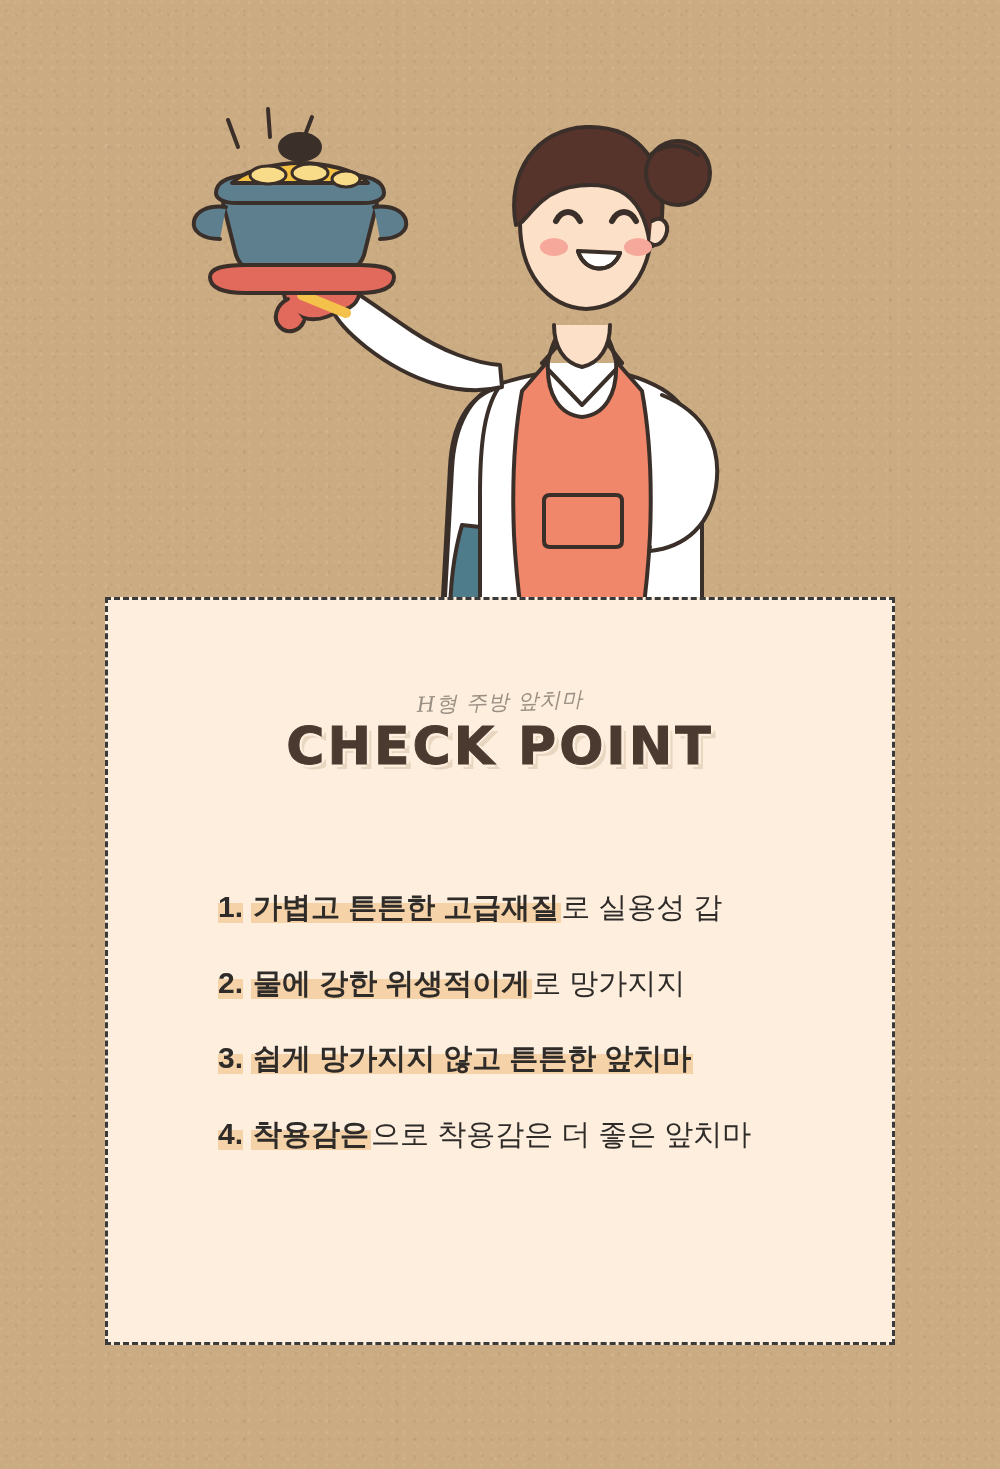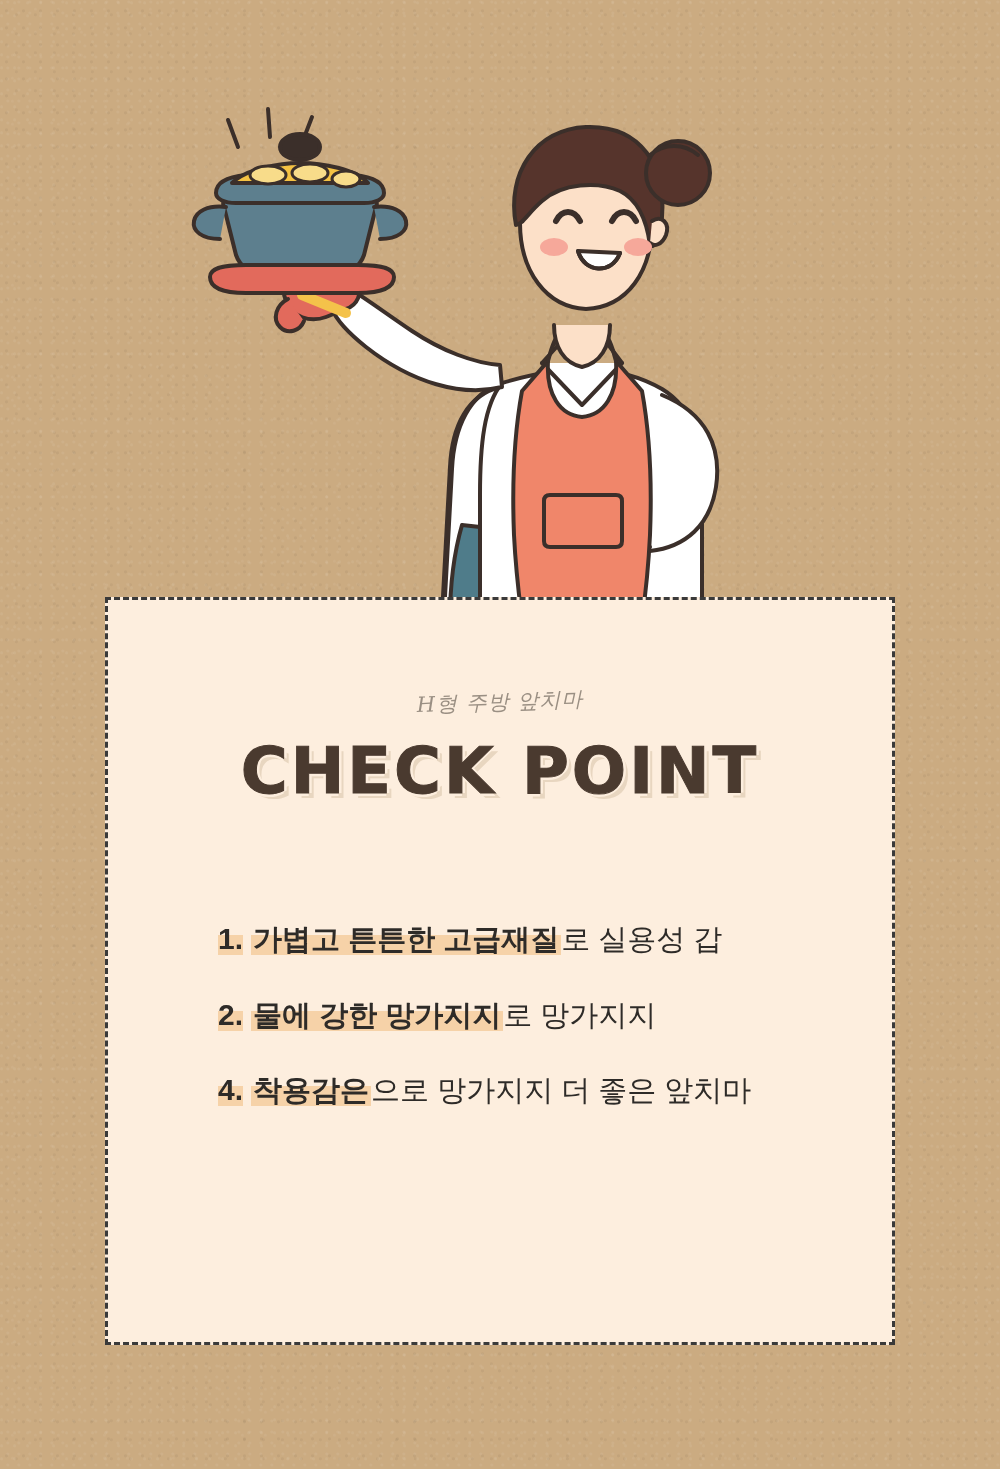--- a/index.html
+++ b/index.html
@@ -53,24 +53,23 @@
     text-align: center;
     font-family: "DejaVu Serif", serif;
     font-style: italic;
     font-size: 21px;
     color: #9a8f83;
     letter-spacing: 1px;
     transform: rotate(-2deg);
   }
   #check-point-heading {
     text-align: center;
-    margin-top: 18px;
     font-family: "DejaVu Sans", sans-serif;
     font-weight: bold;
-    font-size: 64px;
+    font-size: 52px;
     letter-spacing: 3px;
     color: #4a3a2f;
     -webkit-text-stroke: 1px #4a3a2f;
     text-shadow:
       3px 0 0 #fdeede, -3px 0 0 #fdeede, 0 3px 0 #fdeede, 0 -3px 0 #fdeede,
       5px 5px 0 #e8d6c0;
   }
   #points-list {
     margin-top: 112px;
     padding: 0 52px 0 110px;
@@ -201,20 +200,24 @@
 
   <div id="check-point-heading">CHECK POINT</div>
 
   <ul id="points-list">
     <li>
       <span class="pt-num num-hl">1.</span>
       <span class="pt-hl">가볍고 튼튼한 고급재질</span><span class="pt-rest">로 실용성 갑</span>
     </li>
     <li>
       <span class="pt-num num-hl">2.</span>
-      <span class="pt-hl">물에 강한 망가지지</span><span class="pt-rest">로 망가지지</span>
+      <span class="pt-hl">물에 강한 위생적이게</span><span class="pt-rest">로 망가지지</span>
+    </li>
+    <li>
+      <span class="pt-num num-hl">3.</span>
+      <span class="pt-hl">쉽게 망가지지 않고 튼튼한 앞치마</span><span class="pt-rest"></span>
     </li>
     <li>
       <span class="pt-num num-hl">4.</span>
-      <span class="pt-hl">착용감은</span><span class="pt-rest">으로 망가지지 더 좋은 앞치마</span>
+      <span class="pt-hl">착용감은</span><span class="pt-rest">으로 착용감은 더 좋은 앞치마</span>
     </li>
   </ul>
 </div>
 
 </body></html>

